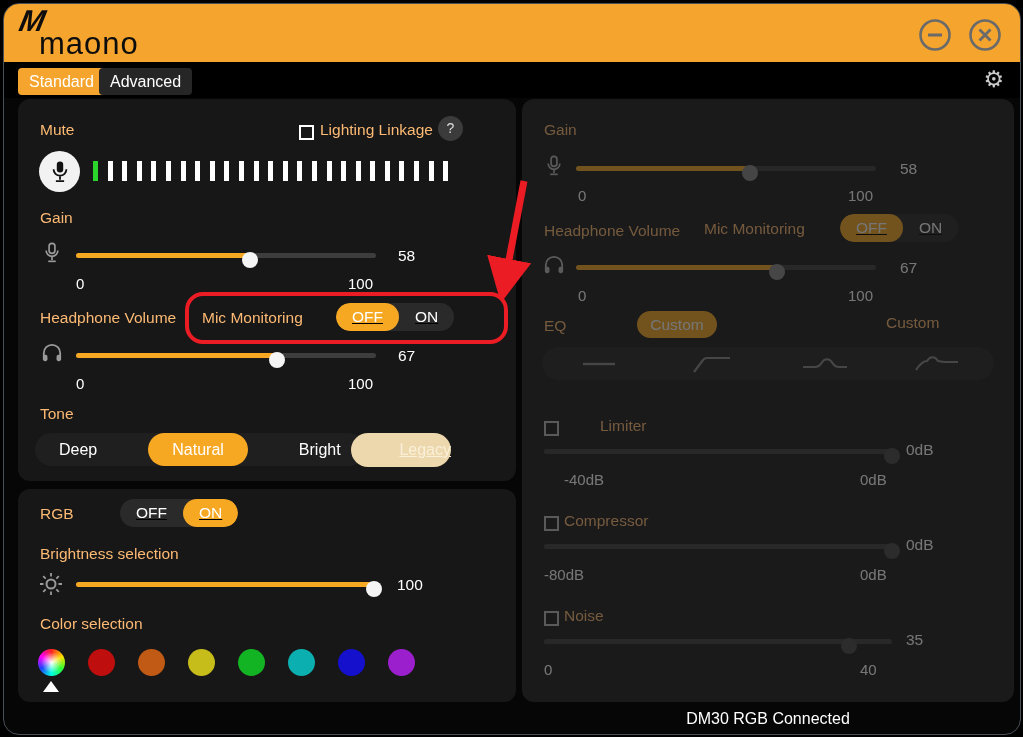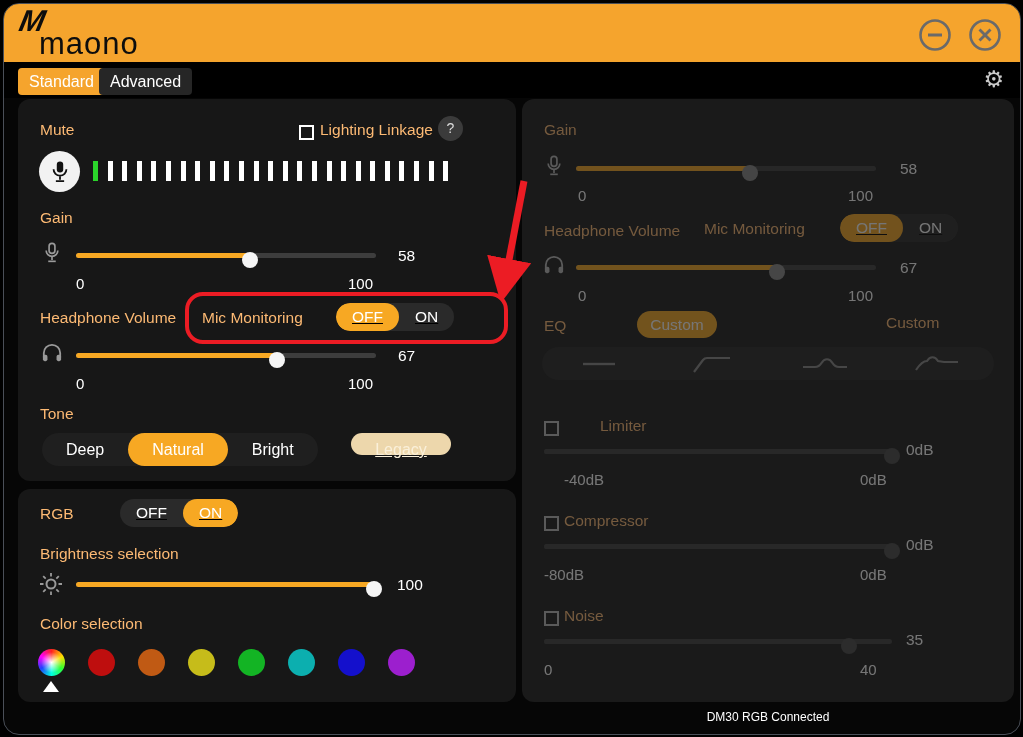--- a/index.html
+++ b/index.html
@@ -46,40 +46,40 @@
   .slider.graystyle .fill{background:#3d3d3d;}
   .slider.graystyle .thumb{background:#474747;}
   
   .toggle{position:absolute;display:flex;background:#2A2A2A;border-radius:15px;overflow:hidden;cursor:pointer;text-decoration:underline;}
   .toggle .seg{padding:0 16px;height:28px;line-height:28px;font-size:15.5px;color:#fff;border-radius:15px;}
   .toggle .seg.on{background:#F7A823;}
   
   .segbar{position:absolute;display:flex;background:#1F1F1F;border-radius:17px;align-items:center;}
   .segbar .seg{height:33px;line-height:33px;padding:0 24px;font-size:16px;color:#fff;border-radius:17px;}
   .segbar .seg.on{background:#F7A823;}
-  .legacy{position:absolute;background:#EDD7AC;color:#FAF0DA;border-radius:17px;height:22px;line-height:33px;
-    text-align:center;font-size:16px;cursor:pointer;text-decoration:underline;}
+  .legacy{position:absolute;background:#EDD7AC;color:#FAF0DA;border-radius:17px;height:34px;line-height:33px;
+    text-align:right;font-size:16px;cursor:pointer;text-decoration:underline;}
   
   .swatches{position:absolute;display:flex;gap:23px;}
   .swatch{width:27px;height:27px;border-radius:50%;cursor:pointer;}
   .swatch.wheel{background:
     radial-gradient(circle at 50% 50%, #ffffff 0%, rgba(255,255,255,0) 55%),
     conic-gradient(#ff2020,#ffe000,#30ff30,#00ffe0,#2040ff,#ff00ff,#ff2020);}
   .pointer{position:absolute;width:0;height:0;border-left:8px solid transparent;border-right:8px solid transparent;
     border-bottom:11px solid #fff;}
   
   .ic{position:absolute;}
   .ic svg{display:block;}
   
   .disabled-wrap{position:absolute;inset:0;opacity:0.40;}
   .pill{position:absolute;background:#F7A823;border-radius:14px;text-align:center;color:#fff;font-size:15.5px;}
   .eqbar{position:absolute;background:#242424;border-radius:17px;display:flex;align-items:center;}
   .eqbar .eqcell{flex:1;display:flex;justify-content:center;cursor:pointer;}
   
-  .status{position:absolute;color:#fff;font-size:12px;text-align:center;}
+  .status{position:absolute;color:#fff;font-size:16px;text-align:center;}
   
   .hl-rect{position:absolute;border:4px solid #EC1C24;border-radius:18px;pointer-events:none;}
   .hl-arrow{position:absolute;pointer-events:none;}
 </style>
 </head>
 <body>
 
 <div class="window">
 
   <div class="titlebar">
@@ -188,21 +188,21 @@
       <div class="track">
           <div class="fill" style="width: 67%;"></div>
       <div class="thumb" style="left: calc(67% - 8px);"></div>
         </div>
     </div>
     <div class="val" style="left:380px;top:248px;">67</div>
     <div class="rangelbl" style="left:58px;top:276px;">0</div>
     <div class="rangelbl" style="left:330px;top:276px;">100</div>
 
     <div class="lbl" style="left:22px;top:306px;">Tone</div>
-    <div class="segbar" style="left:24px;top:334px;">
+    <div class="segbar" style="left:17px;top:334px;gap:27px;">
       <div class="seg">Deep</div>
       <div class="seg on">Natural</div>
       <div class="seg">Bright</div>
     </div>
     <div class="legacy" style="left:333px;top:334px;width:100px;">Legacy</div>
   </div>
 
   <div class="card" id="card-rgb">
     <div class="lbl" style="left:22px;top:16px;">RGB</div>
     <div class="toggle" style="left:102px;top:10px;">

